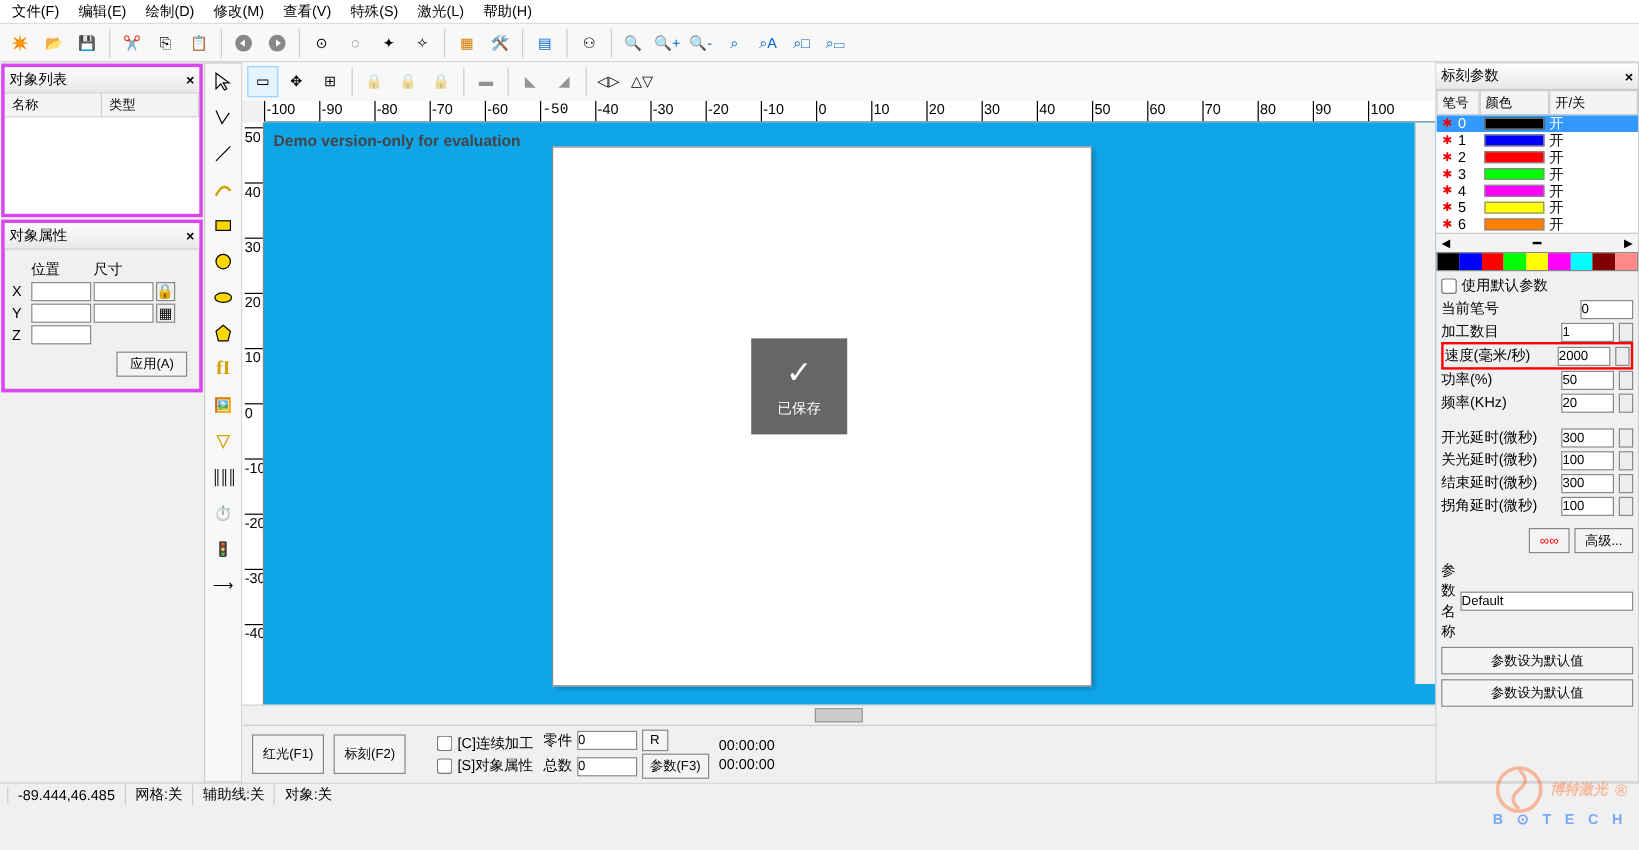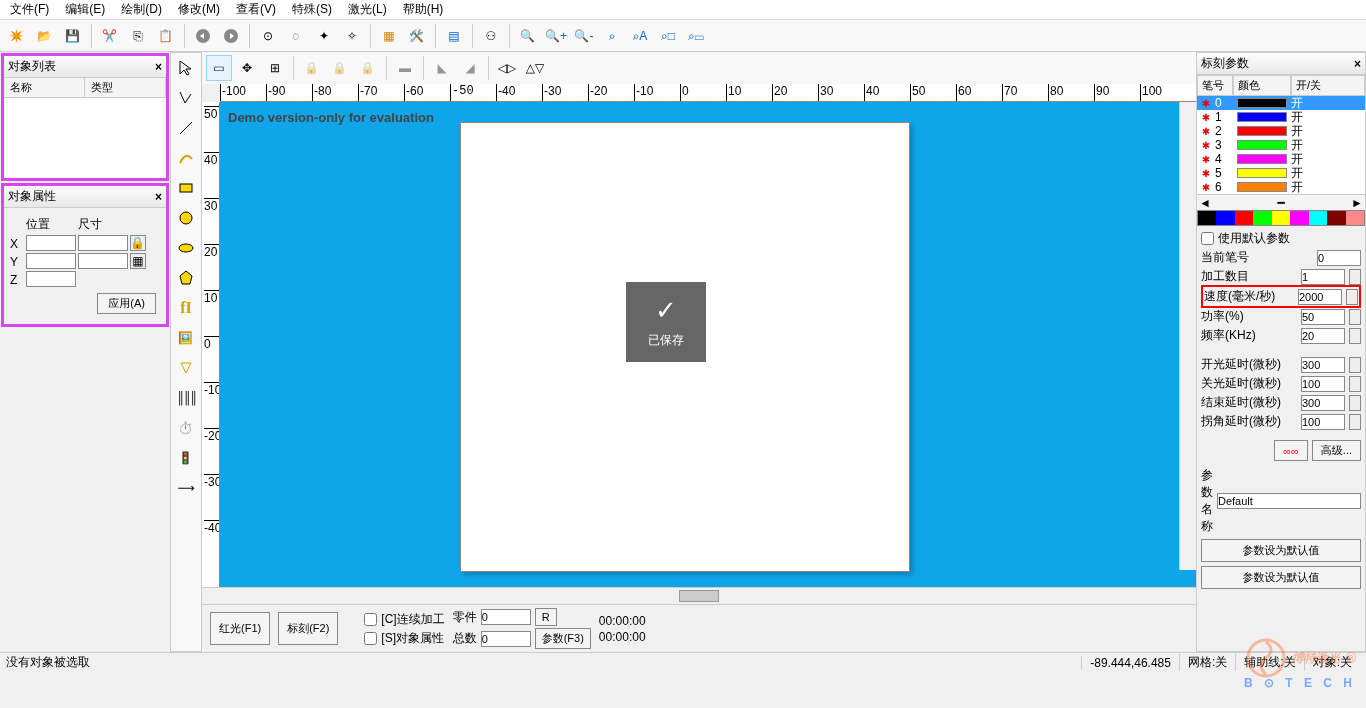--- a/index.html
+++ b/index.html
@@ -15,21 +15,21 @@
 .main-area { display: flex; height: 600px; }
 
 .left-panels { width: 170px; display: flex; flex-direction: column; }
 .panel { background: #f0f0f0; border: 3px solid #d946ef; margin: 1px; }
 .panel-header { background: linear-gradient(to bottom, #fdfdfd, #e8e8e8); padding: 2px 4px; display: flex; justify-content: space-between; align-items: center; border-bottom: 1px solid #ccc; font-size: 11px; }
 .panel-close { cursor: pointer; font-weight: bold; }
 .obj-list-hdr { display: flex; background: #f4f4f4; border-bottom: 1px solid #ccc; }
 .obj-list-hdr div { flex: 1; padding: 2px 6px; border-right: 1px solid #ccc; font-size: 11px; }
 .obj-list-body { height: 80px; background: #fff; }
 .prop-body { padding: 6px; font-size: 11px; }
-.prop-row { display: flex; align-items: flex-end; margin: 2px 0; gap: 2px; }
+.prop-row { display: flex; align-items: center; margin: 2px 0; gap: 2px; }
 .prop-row label { width: 14px; }
 .prop-row input { width: 50px; height: 16px; border: 1px solid #888; font-size: 11px; }
 .lock-icon { width: 16px; height: 16px; border: 1px solid #888; background: #eee; display: flex; align-items: center; justify-content: center; cursor: pointer; }
 .apply-row { text-align: right; padding: 4px; }
 .apply-btn { padding: 2px 10px; border: 1px solid #888; background: #f4f4f4; cursor: pointer; font-size: 11px; }
 
 .tool-palette { width: 32px; background: #f8f8f8; display: flex; flex-direction: column; border: 1px solid #ccc; }
 .tool-btn { width: 30px; height: 30px; display: flex; align-items: center; justify-content: center; cursor: pointer; border: 1px solid transparent; }
 
 .canvas-area { flex: 1; position: relative; background: #f0f0f0; display: flex; flex-direction: column; }
@@ -479,21 +479,20 @@
     <div class="param-name-row">
       <span>参数名称</span>
       <input type="text" value="Default" style="">
     </div>
     <div class="wide-btn">参数设为默认值</div>
     <div class="wide-btn">参数设为默认值</div>
   </div>
 </div>
 
 <div class="statusbar">
-  <span style="flex:1">没有对象被选取</span>
   <span class="status-seg">-89.444,46.485</span>
   <span class="status-seg">网格:关</span>
   <span class="status-seg">辅助线:关</span>
   <span class="status-seg">对象:关</span>
 </div>
 
 <div class="watermark">
   <svg width="40" height="40">
       <circle cx="20" cy="20" r="18" fill="none" stroke="rgba(255,80,0,0.35)" stroke-width="3"></circle>
       <path d="M20 4 Q30 12 20 20 Q10 28 20 36" fill="none" stroke="rgba(255,80,0,0.35)" stroke-width="3"></path>

